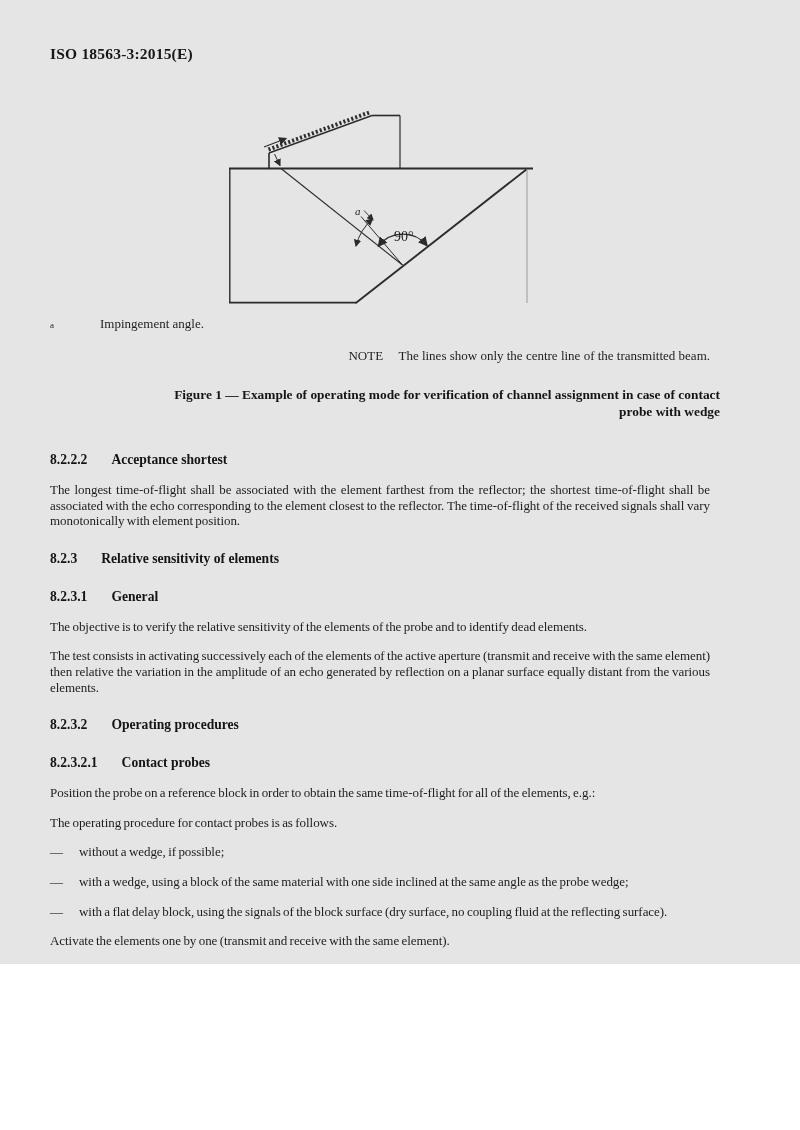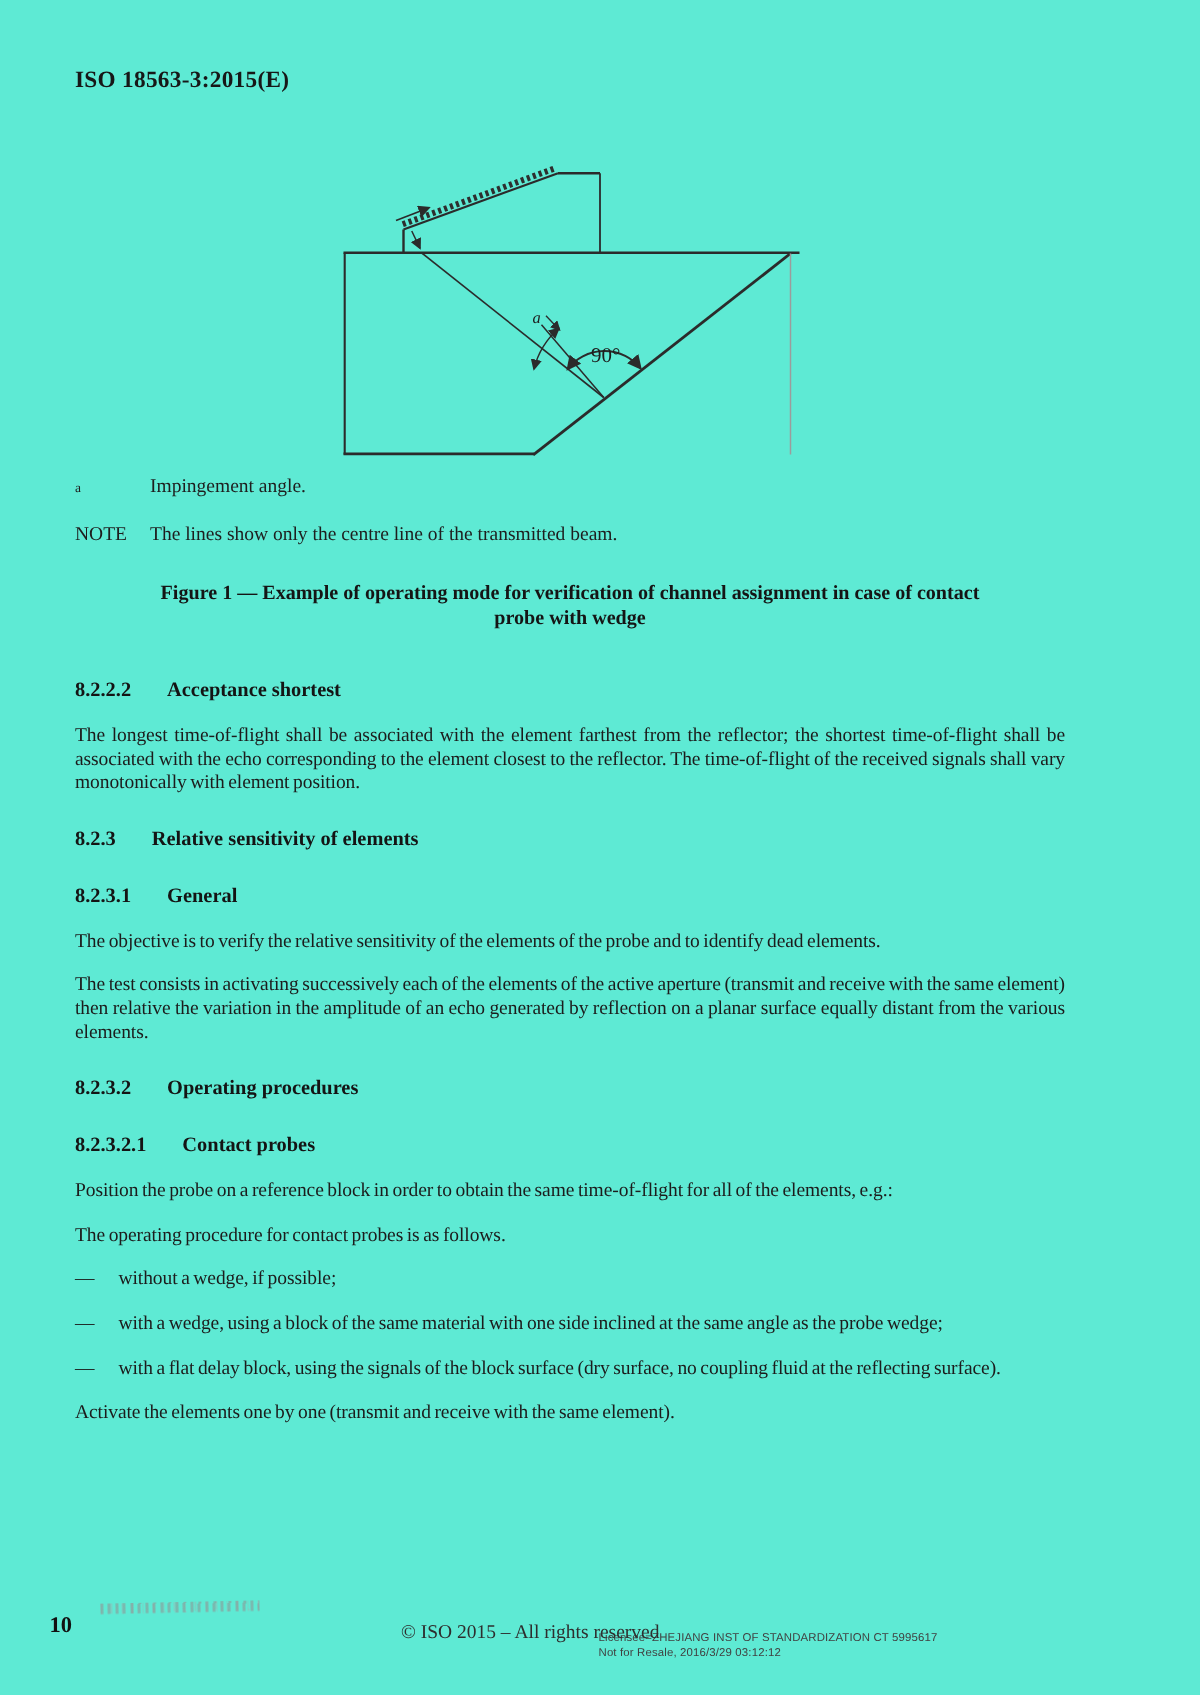--- a/index.html
+++ b/index.html
@@ -1,34 +1,34 @@
 <!DOCTYPE html>
 <html><head>
 <meta charset="utf-8">
 <style>
   html,body{margin:0;padding:0;background:#ffffff;}
   .page{
-    position:relative;width:800px;height:1130px;background:#5eead4;overflow:hidden;
+    position:relative;width:800px;height:964px;background:#e5e5e5;overflow:hidden;
     font-family:"Liberation Serif","DejaVu Serif",serif;color:#1c1c1c;
   }
   .doc-number{
     position:absolute;left:50px;top:45px;font-size:15.5px;font-weight:bold;
     letter-spacing:.2px;color:#171717;
   }
   .figure-svg{position:absolute;left:0;top:105px;}
   .fig-note-row{
     position:absolute;left:50px;width:660px;display:flex;
     font-size:13px;line-height:15.6px;color:#1e1e1e;
   }
   .fn-row{top:316px;}
-  .note-row{top:348px;}
+  .note-row{top:348px;justify-content:flex-end;}
   .fig-note-row .lbl{flex:none;width:50px;}
   .fn-marker{font-size:9px;transform:translateY(-1px);}
   .caption{
-    position:absolute;left:40px;top:387px;width:680px;text-align:center;
+    position:absolute;left:40px;top:387px;width:680px;text-align:right;
     font-weight:bold;font-size:13.4px;line-height:16.5px;color:#151515;
   }
   .caption div{white-space:nowrap;}
   .content{
     position:absolute;left:50px;top:452px;width:660px;
     font-size:13px;line-height:15.6px;letter-spacing:-0.05px;word-spacing:-0.8px;
   }
   .content .h{
     display:flex;font-weight:bold;font-size:13.6px;line-height:16px;
     margin:22px 0 14px 0;letter-spacing:0;word-spacing:0;color:#141414;

